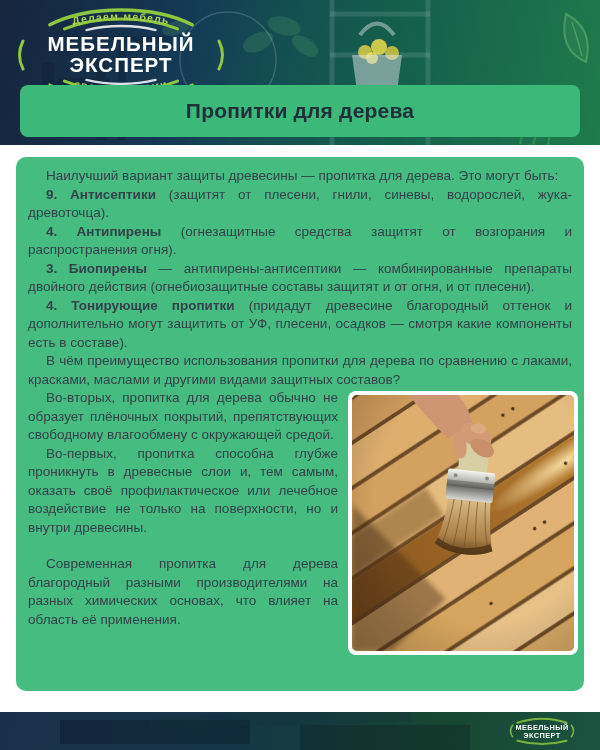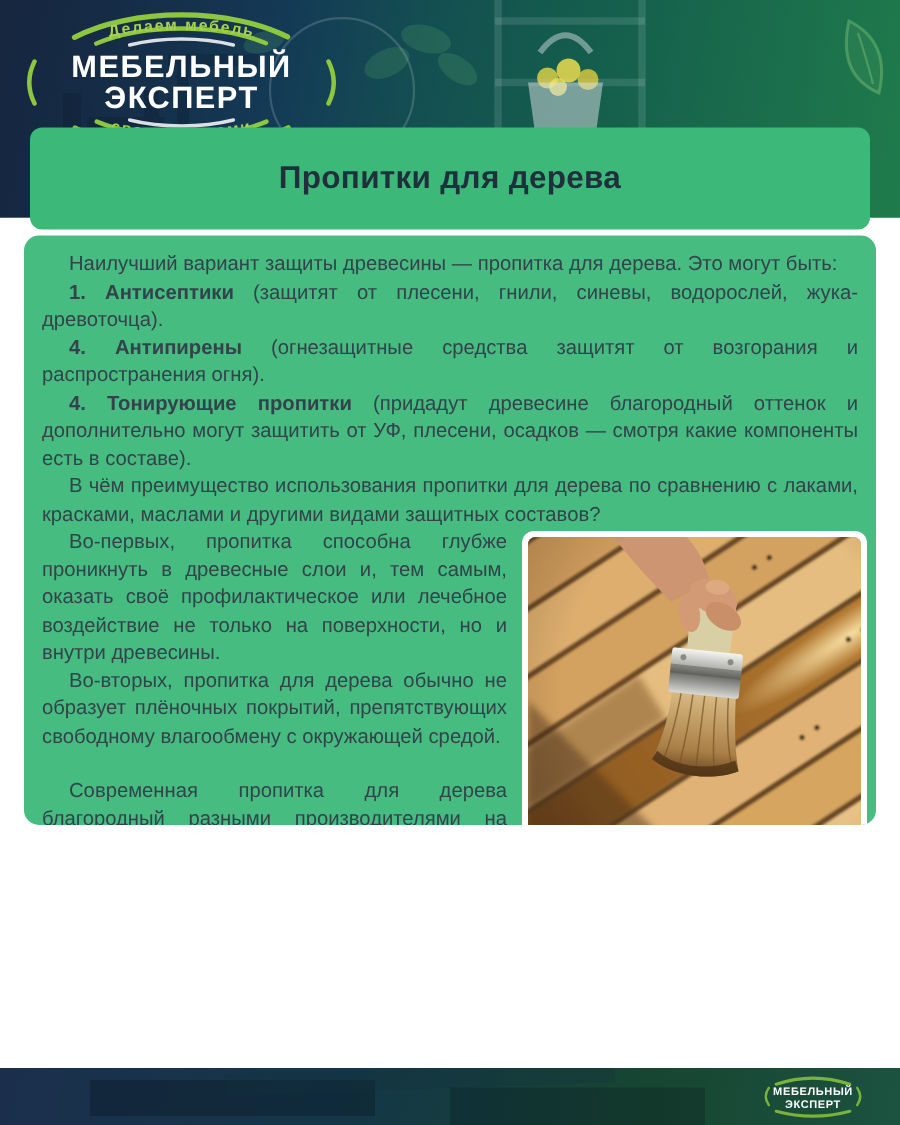--- a/index.html
+++ b/index.html
@@ -10,28 +10,28 @@
   
   .header{
     position:absolute;left:0;top:0;width:600px;height:145px;
     background:linear-gradient(100deg,#16263f 0%,#14395593 30%,#145c4d 62%,#1f7b4b 100%),
                linear-gradient(100deg,#182944 0%,#133c58 35%,#136051 65%,#1f7b4b 100%);
   }
   .header svg.decor{position:absolute;left:0;top:0;}
   .brand-logo{position:absolute;left:16px;top:5px;width:210px;height:100px;}
   
   .title-banner{
-    position:absolute;left:20px;top:85px;width:560px;height:68px;
+    position:absolute;left:20px;top:85px;width:560px;height:52px;
     background:#3cb878;border-radius:8px;display:flex;align-items:center;justify-content:center;
     z-index:5;
   }
   .title-banner .t{font-size:21px;font-weight:bold;color:#1f2f3c;letter-spacing:.2px;}
   
   .content-box{
-    position:absolute;left:16px;top:157px;width:568px;height:393px;
+    position:absolute;left:16px;top:157px;width:568px;height:534px;
     background:#46bc80;border-radius:10px;box-sizing:border-box;
     padding:10px 12px 8px 12px;overflow:hidden;
     color:#33434b;font-size:13.5px;line-height:18.5px;text-align:justify;
   }
   .content-box p{margin:0;text-indent:18px;}
   .content-box p.q{}
   .content-box p.gap{margin-top:18px;}
   .content-box b{font-weight:bold;}
   
   .photo-card{
@@ -128,22 +128,23 @@
     </svg>
   </div>
 
   <div class="title-banner">
     <span class="t">Пропитки для дерева</span>
   </div>
 
   <div class="content-box">
     <p><span>Наилучший вариант защиты древесины — пропитка для дерева. Это могут быть:</span></p>
 
-    <p><b>1. Антисептики</b><span> (защитят от плесени, гнили, синевы, водорослей, жука-древоточца).</span></p>
+    <p><b>9. Антисептики</b><span> (защитят от плесени, гнили, синевы, водорослей, жука-древоточца).</span></p>
     <p><b>4. Антипирены</b><span> (огнезащитные средства защитят от возгорания и распространения огня).</span></p>
+    <p><b>3. Биопирены</b><span> — антипирены-антисептики — комбинированные препараты двойного действия (огнебиозащитные составы защитят и от огня, и от плесени).</span></p>
     <p><b>4. Тонирующие пропитки</b><span> (придадут древесине благородный оттенок и дополнительно могут защитить от УФ, плесени, осадков — смотря какие компоненты есть в составе).</span></p>
 
     <p class="q"><span>В чём преимущество использования пропитки для дерева по сравнению с лаками, красками, маслами и другими видами защитных составов?</span></p>
 
     <div class="photo-card">
       <svg viewBox="0 0 225 257" preserveAspectRatio="none">
         <defs>
           <linearGradient id="stainG" x1="0" y1="0" x2="1" y2="0">
             <stop offset="0" stop-color="#6e4319"></stop>
               <stop offset=".45" stop-color="#9c6526"></stop>
@@ -235,22 +236,22 @@
             <ellipse cx="118" cy="40" rx="17" ry="11" transform="rotate(20 118 40)" fill="#d29b75"></ellipse>
             <ellipse cx="126" cy="52" rx="13" ry="8" transform="rotate(25 126 52)" fill="#c88f69"></ellipse>
             <ellipse cx="103" cy="52" rx="7" ry="13" transform="rotate(-15 103 52)" fill="#d29b75"></ellipse>
             <ellipse cx="120" cy="33" rx="8" ry="5" fill="#e0ac85" opacity=".8"></ellipse>
           </g>
         </g>
         <rect width="225" height="257" fill="url(#vinG)"></rect>
       </svg>
     </div>
 
+    <p><span>Во-вторых, пропитка для дерева обычно не образует плёночных покрытий, препятствующих свободному влагообмену с окружающей средой.</span></p>
     <p><span>Во-первых, пропитка способна глубже проникнуть в древесные слои и, тем самым, оказать своё профилактическое или лечебное воздействие не только на поверхности, но и внутри древесины.</span></p>
-    <p><span>Во-вторых, пропитка для дерева обычно не образует плёночных покрытий, препятствующих свободному влагообмену с окружающей средой.</span></p>
     <p class="gap"><span>Современная пропитка для дерева благородный разными производителями на разных химических основах, что влияет на область её применения.</span></p>
   </div>
 
   <div class="footer-bar">
     <svg class="decor" width="600" height="38" viewBox="0 0 600 38">
       <rect x="60" y="8" width="190" height="24" fill="rgba(5,15,25,.3)"></rect>
       <rect x="300" y="13" width="170" height="25" fill="rgba(5,15,25,.25)"></rect>
       <rect x="150" y="0" width="260" height="14" fill="rgba(20,50,60,.3)" transform="rotate(-2 280 7)"></rect>
     </svg>
     <svg class="footer-logo" viewBox="0 0 100 44">

